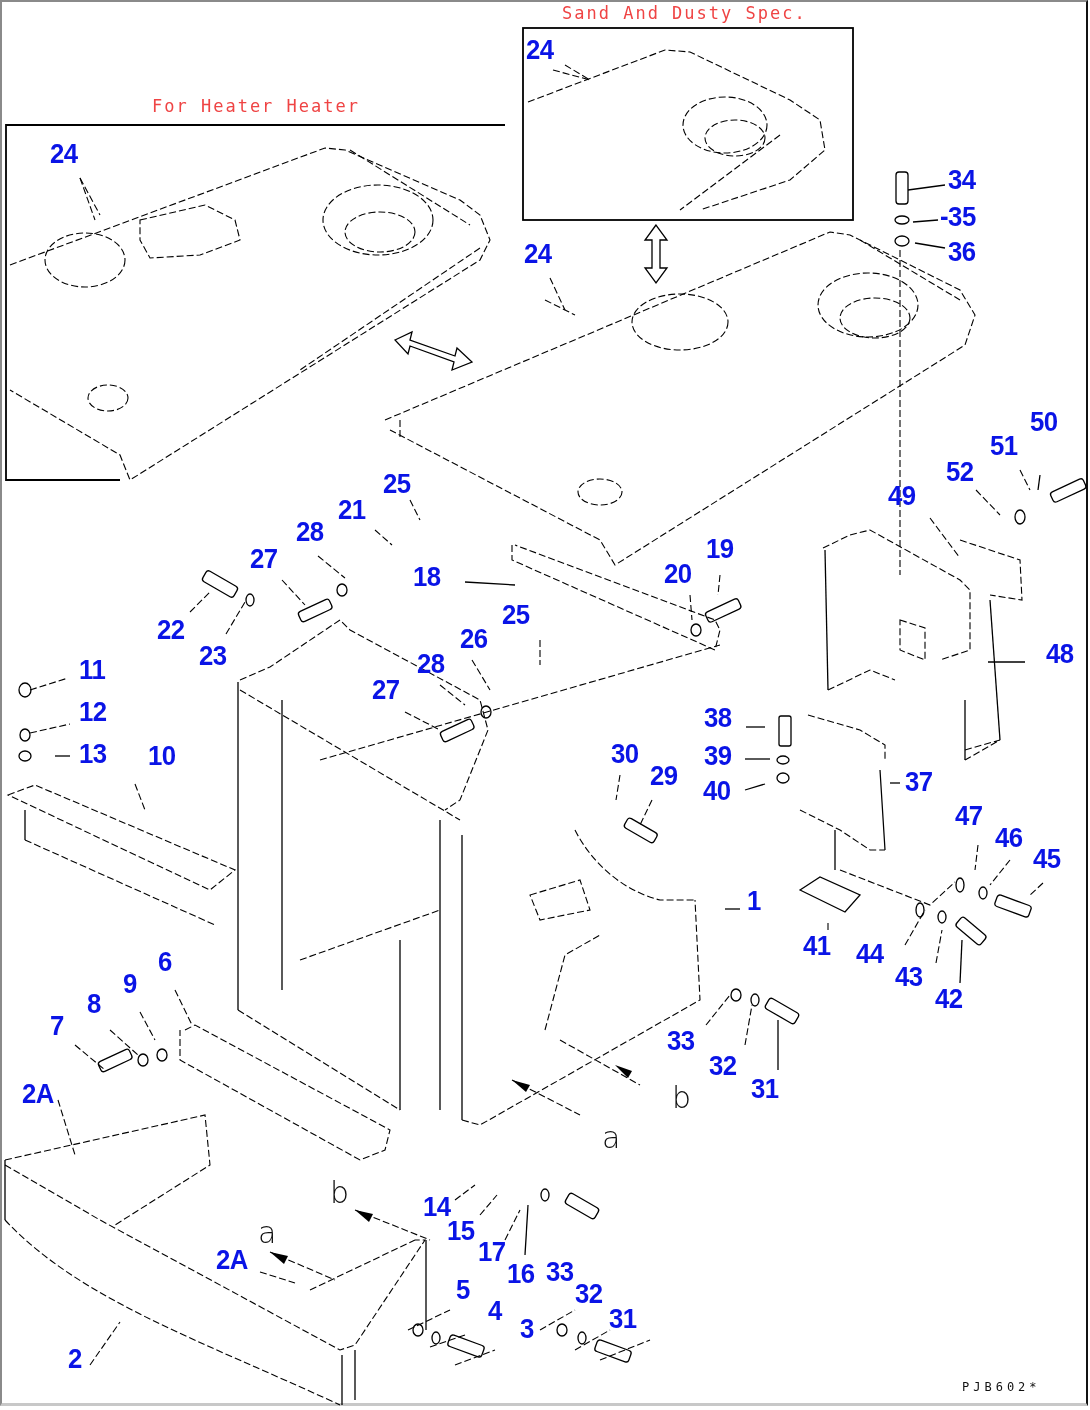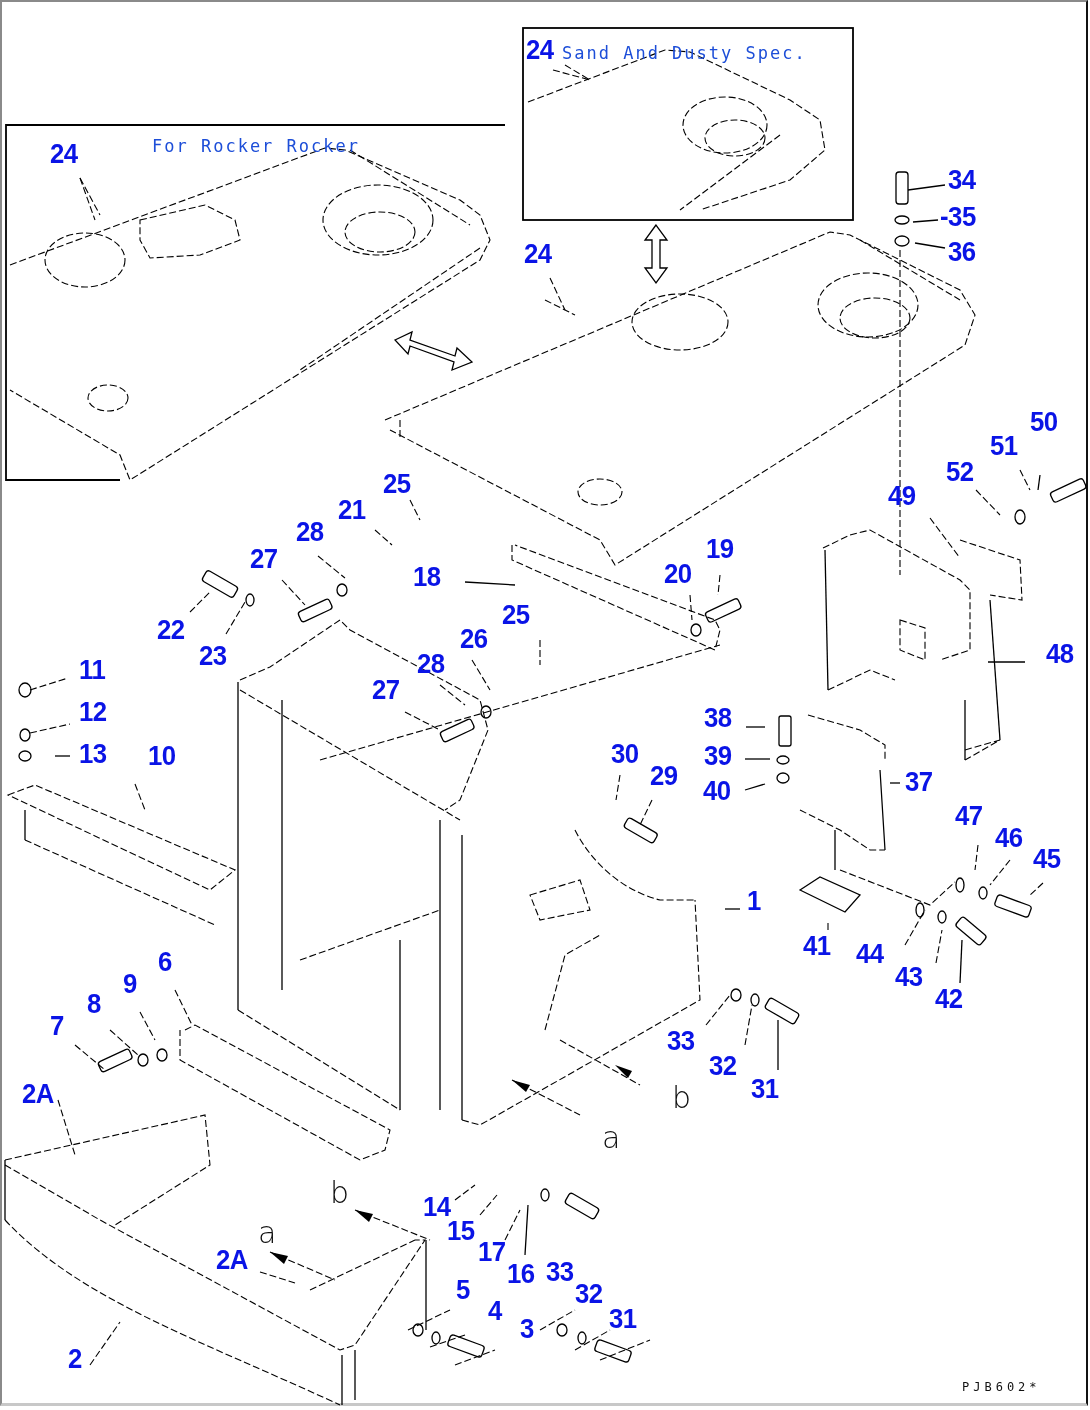--- a/index.html
+++ b/index.html
@@ -3,21 +3,21 @@
 <meta charset="utf-8">
 <style>
   html, body { margin: 0; padding: 0; background: #ffffff; }
   body { width: 1090px; height: 1410px; position: relative; overflow: hidden; font-family: "Liberation Sans", sans-serif; }
   #frame { position: absolute; left: 0; top: 0; width: 1088px; height: 1406px; border-top: 2px solid #8a8a8a; border-left: 2px solid #8a8a8a; border-right: 2px solid #111; border-bottom: 3px solid #c8c8c8; box-sizing: border-box; }
   svg#drawing { position: absolute; left: 0; top: 0; }
   .ln { stroke: #000; stroke-width: 1.3; fill: none; }
   .dl { stroke: #000; stroke-width: 1.1; fill: none; stroke-dasharray: 7 3; }
   .th { stroke: #000; stroke-width: 1.8; fill: none; }
   .callout { position: absolute; color: #0a14e6; font-family: "Liberation Sans", sans-serif; font-weight: bold; font-size: 28px; line-height: 1; letter-spacing: -0.5px; transform: scaleX(0.92); transform-origin: left top; }
-  .caption { position: absolute; font-family: "DejaVu Sans Mono", monospace; font-size: 17px; color: #1d4ed8; letter-spacing: 2px; margin-top: 40px; }
+  .caption { position: absolute; font-family: "DejaVu Sans Mono", monospace; font-size: 17px; color: #ef4444; letter-spacing: 2px; }
   .viewlbl { position: absolute; font-family: "DejaVu Sans", sans-serif; font-size: 30px; color: #111; font-weight: 200; }
   .drawno { position: absolute; font-family: "DejaVu Sans Mono", monospace; font-size: 12px; color: #111; letter-spacing: 4px; }
 </style>
 </head>
 <body>
 
 <div id="frame"></div>
 
 <svg id="drawing" width="1090" height="1410" viewBox="0 0 1090 1410">
 
@@ -247,21 +247,21 @@
     <ellipse class="ln" cx="436" cy="1338" rx="4" ry="6"></ellipse>
     <rect class="ln" x="595" y="1345" width="36" height="12" rx="3" transform="rotate(20 613 1351)"></rect>
     <ellipse class="ln" cx="562" cy="1330" rx="5" ry="6"></ellipse>
     <ellipse class="ln" cx="582" cy="1338" rx="4" ry="6"></ellipse>
     <ellipse class="ln" cx="25" cy="690" rx="6" ry="7"></ellipse>
     <ellipse class="ln" cx="25" cy="735" rx="5" ry="6"></ellipse>
     <ellipse class="ln" cx="25" cy="756" rx="6" ry="5"></ellipse>
   </g>
 </svg>
 
-<div class="caption" style="left:152px; top:96px;">For Rocker Rocker</div>
+<div class="caption" style="left:152px; top:96px;">For Heater Heater</div>
 <div class="caption" style="left:562px; top:3px;">Sand And Dusty Spec.</div>
 
 <div class="viewlbl" style="left:672px; top:1080px;">b</div>
 <div class="viewlbl" style="left:602px; top:1120px;">a</div>
 <div class="viewlbl" style="left:330px; top:1175px;">b</div>
 <div class="viewlbl" style="left:258px; top:1215px;">a</div>
 
 <div class="drawno" style="left:962px; top:1380px;">PJB602*</div>
 
 <div class="callout" style="left:50px; top:140px;">24</div>

